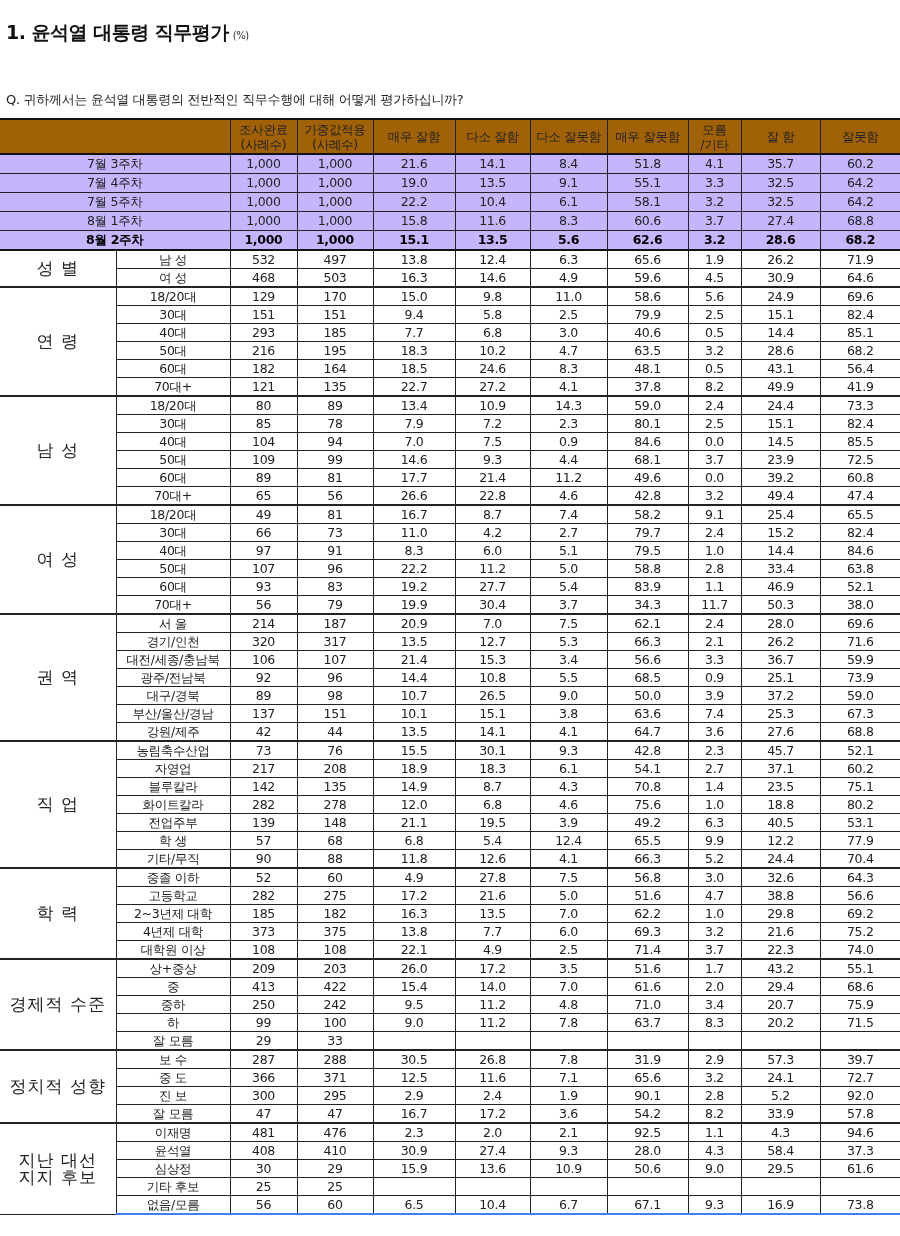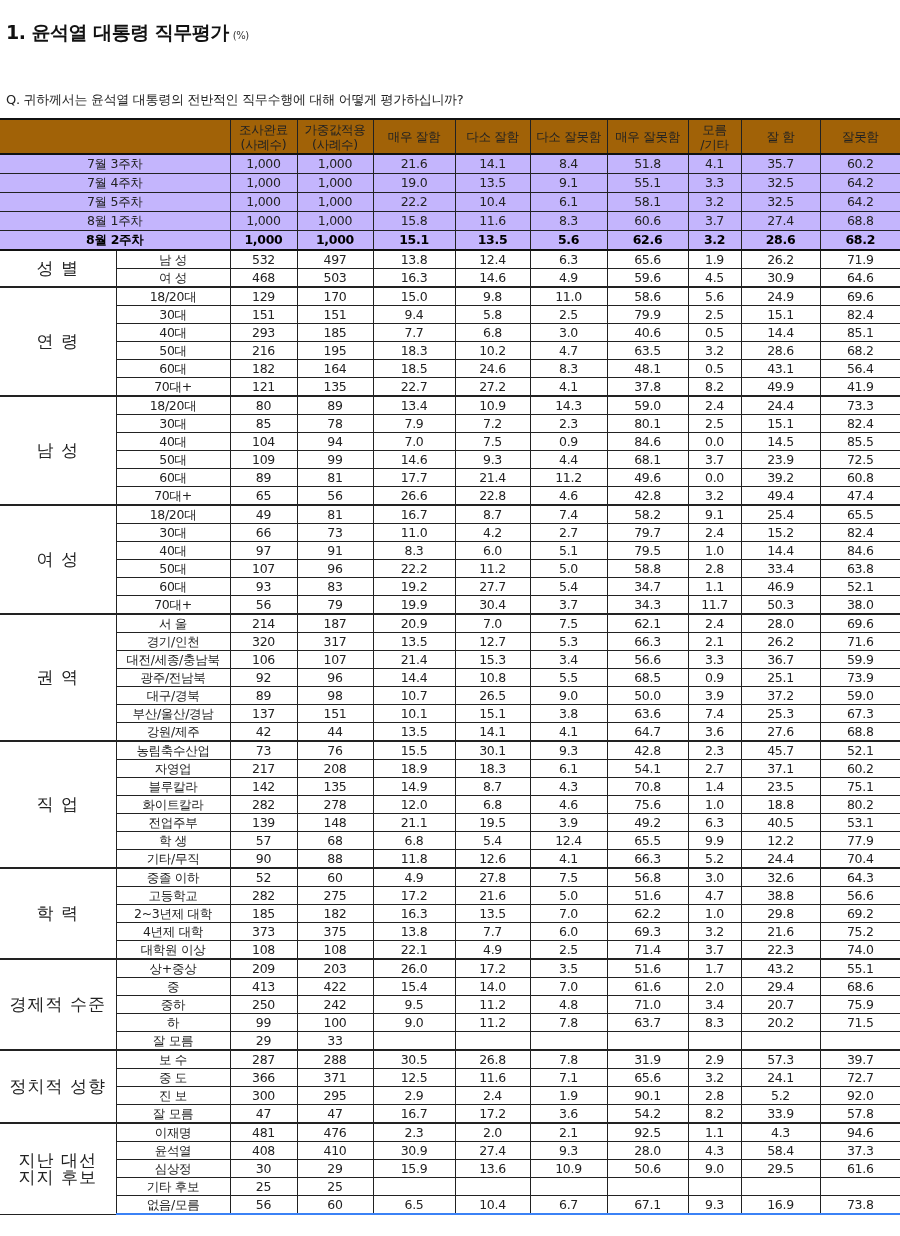--- a/index.html
+++ b/index.html
@@ -359,21 +359,21 @@
         <td class="num">33.4</td>
         <td class="num">63.8</td>
       </tr>
       <tr class="">
         <td class="sub">60대</td>
         <td class="num">93</td>
         <td class="num">83</td>
         <td class="num">19.2</td>
         <td class="num">27.7</td>
         <td class="num">5.4</td>
-        <td class="num">34.7</td>
+        <td class="num">83.9</td>
         <td class="num">1.1</td>
         <td class="num">46.9</td>
         <td class="num">52.1</td>
       </tr>
       <tr class="">
         <td class="sub">70대+</td>
         <td class="num">56</td>
         <td class="num">79</td>
         <td class="num">19.9</td>
         <td class="num">30.4</td>

